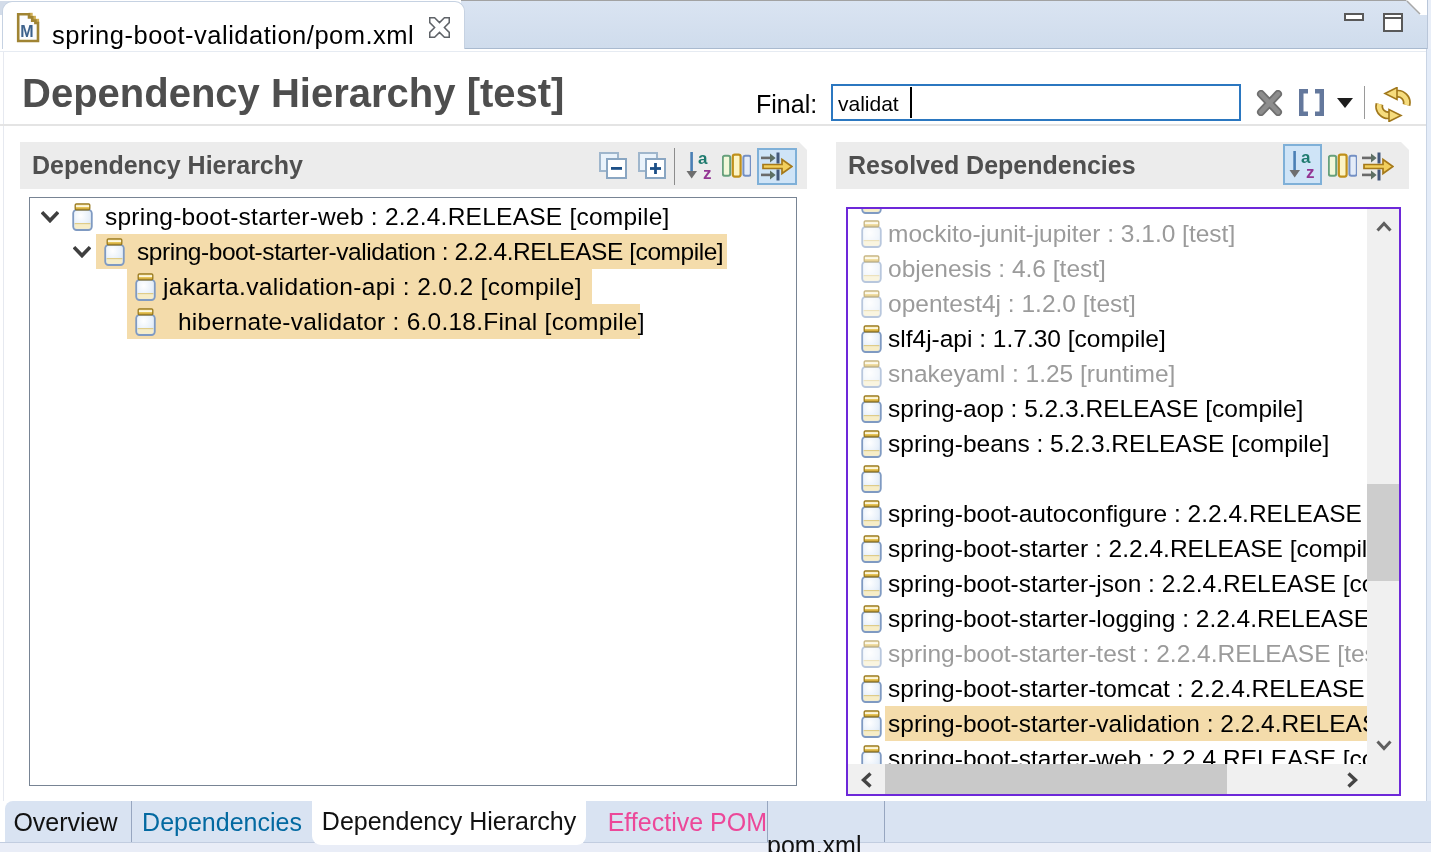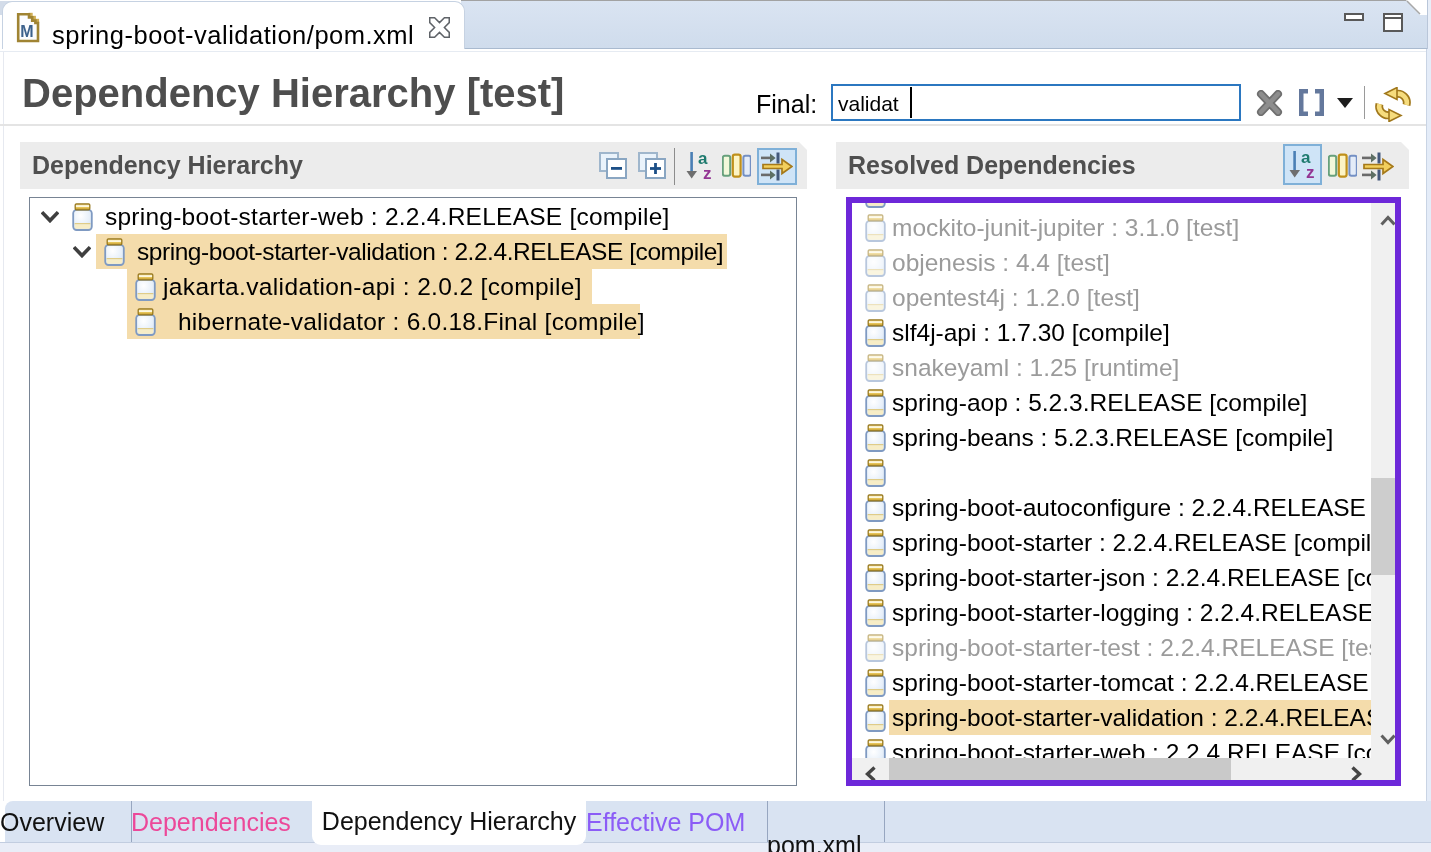--- a/index.html
+++ b/index.html
@@ -192,33 +192,33 @@
           <use href="#jarsym"></use>
         </svg>
     <div class="row" style="left:133px;top:71px;letter-spacing:0.36px">jakarta.validation-api : 2.0.2 [compile]</div>
     <svg class="jar" style="left:105px;top:110px">
           <use href="#jarsym"></use>
         </svg>
     <div class="row" style="left:148px;top:106px;letter-spacing:0.24px">hibernate-validator : 6.0.18.Final [compile]</div>
   </div>
 </div>
 
-<div class="abs" style="left:846px;top:197px;width:555px;height:589px;background:#fff;border:6px solid #6d28d9;overflow:hidden">
+<div class="abs" style="left:846px;top:207px;width:555px;height:589px;background:#fff;border:2px solid #6d28d9;overflow:hidden">
   <div id="rlist" class="abs" style="left:0;top:0;width:519px;height:555px;overflow:hidden">
         <svg class="jar" style="left:13px;top:-23px">
           <use href="#jarsym"></use>
         </svg>
         <svg class="jar fade" style="left:13px;top:11px">
           <use href="#jarsym"></use>
         </svg>
         <div class="row gray" style="left:40px;top:7px">mockito-junit-jupiter : 3.1.0 [test]</div>
         <svg class="jar fade" style="left:13px;top:46px">
           <use href="#jarsym"></use>
         </svg>
-        <div class="row gray" style="left:40px;top:42px">objenesis : 4.4 [test]</div>
+        <div class="row gray" style="left:40px;top:42px">objenesis : 4.6 [test]</div>
         <svg class="jar fade" style="left:13px;top:81px">
           <use href="#jarsym"></use>
         </svg>
         <div class="row gray" style="left:40px;top:77px">opentest4j : 1.2.0 [test]</div>
         <svg class="jar" style="left:13px;top:116px">
           <use href="#jarsym"></use>
         </svg>
         <div class="row" style="left:40px;top:112px">slf4j-api : 1.7.30 [compile]</div>
         <svg class="jar fade" style="left:13px;top:151px">
           <use href="#jarsym"></use>
@@ -290,21 +290,21 @@
         </svg>
   </div>
 </div>
 
 <div class="abs" style="left:0;top:842px;width:1431px;height:10px;background:#e9edf7;border-top:1px solid #c2cde0"></div>
 <div class="abs" style="left:5px;top:801px;width:1426px;height:41px;background:#d9e3f2;border-radius:8px 0 0 0"></div>
 <div class="abs" style="left:131px;top:801px;width:1px;height:41px;background:#97a6c0"></div>
 <div class="abs" style="left:767px;top:801px;width:1px;height:41px;background:#97a6c0"></div>
 <div class="abs" style="left:884px;top:801px;width:1px;height:41px;background:#97a6c0"></div>
 <div class="abs" style="left:312px;top:799px;width:274px;height:46px;background:#fff;border-radius:0 0 9px 9px"></div>
-<div class="abs" style="left:0px;top:801px;width:131px;height:41px;line-height:43px;font-size:25px;color:#111;text-align:left">Overview</div>
-<div class="abs" style="left:131px;top:801px;width:182px;height:36px;line-height:43px;font-size:25px;color:#ec4899;">Dependencies</div>
+<div class="abs" style="left:0px;top:801px;width:131px;height:41px;line-height:43px;font-size:25px;color:#111;text-align:center">Overview</div>
+<div class="abs" style="left:131px;top:801px;width:182px;height:36px;line-height:43px;font-size:25px;color:#0369a1;text-align:center">Dependencies</div>
 <div class="abs" style="left:312px;top:799px;width:274px;height:43px;line-height:45px;font-size:25px;color:#111;text-align:center">Dependency Hierarchy</div>
-<div class="abs" style="left:586px;top:801px;width:181px;height:41px;line-height:43px;font-size:25px;color:#8b5cf6;text-align:left">Effective POM</div>
+<div class="abs" style="left:586px;top:801px;width:181px;height:41px;line-height:43px;font-size:25px;color:#ec4899;text-align:right">Effective POM</div>
 <div class="abs" style="left:767px;top:824px;width:117px;height:41px;line-height:43px;font-size:25px;color:#111;">pom.xml</div>
 
 </div>
 
 <style>.fade{opacity:0.55}</style>
 
 </body></html>

